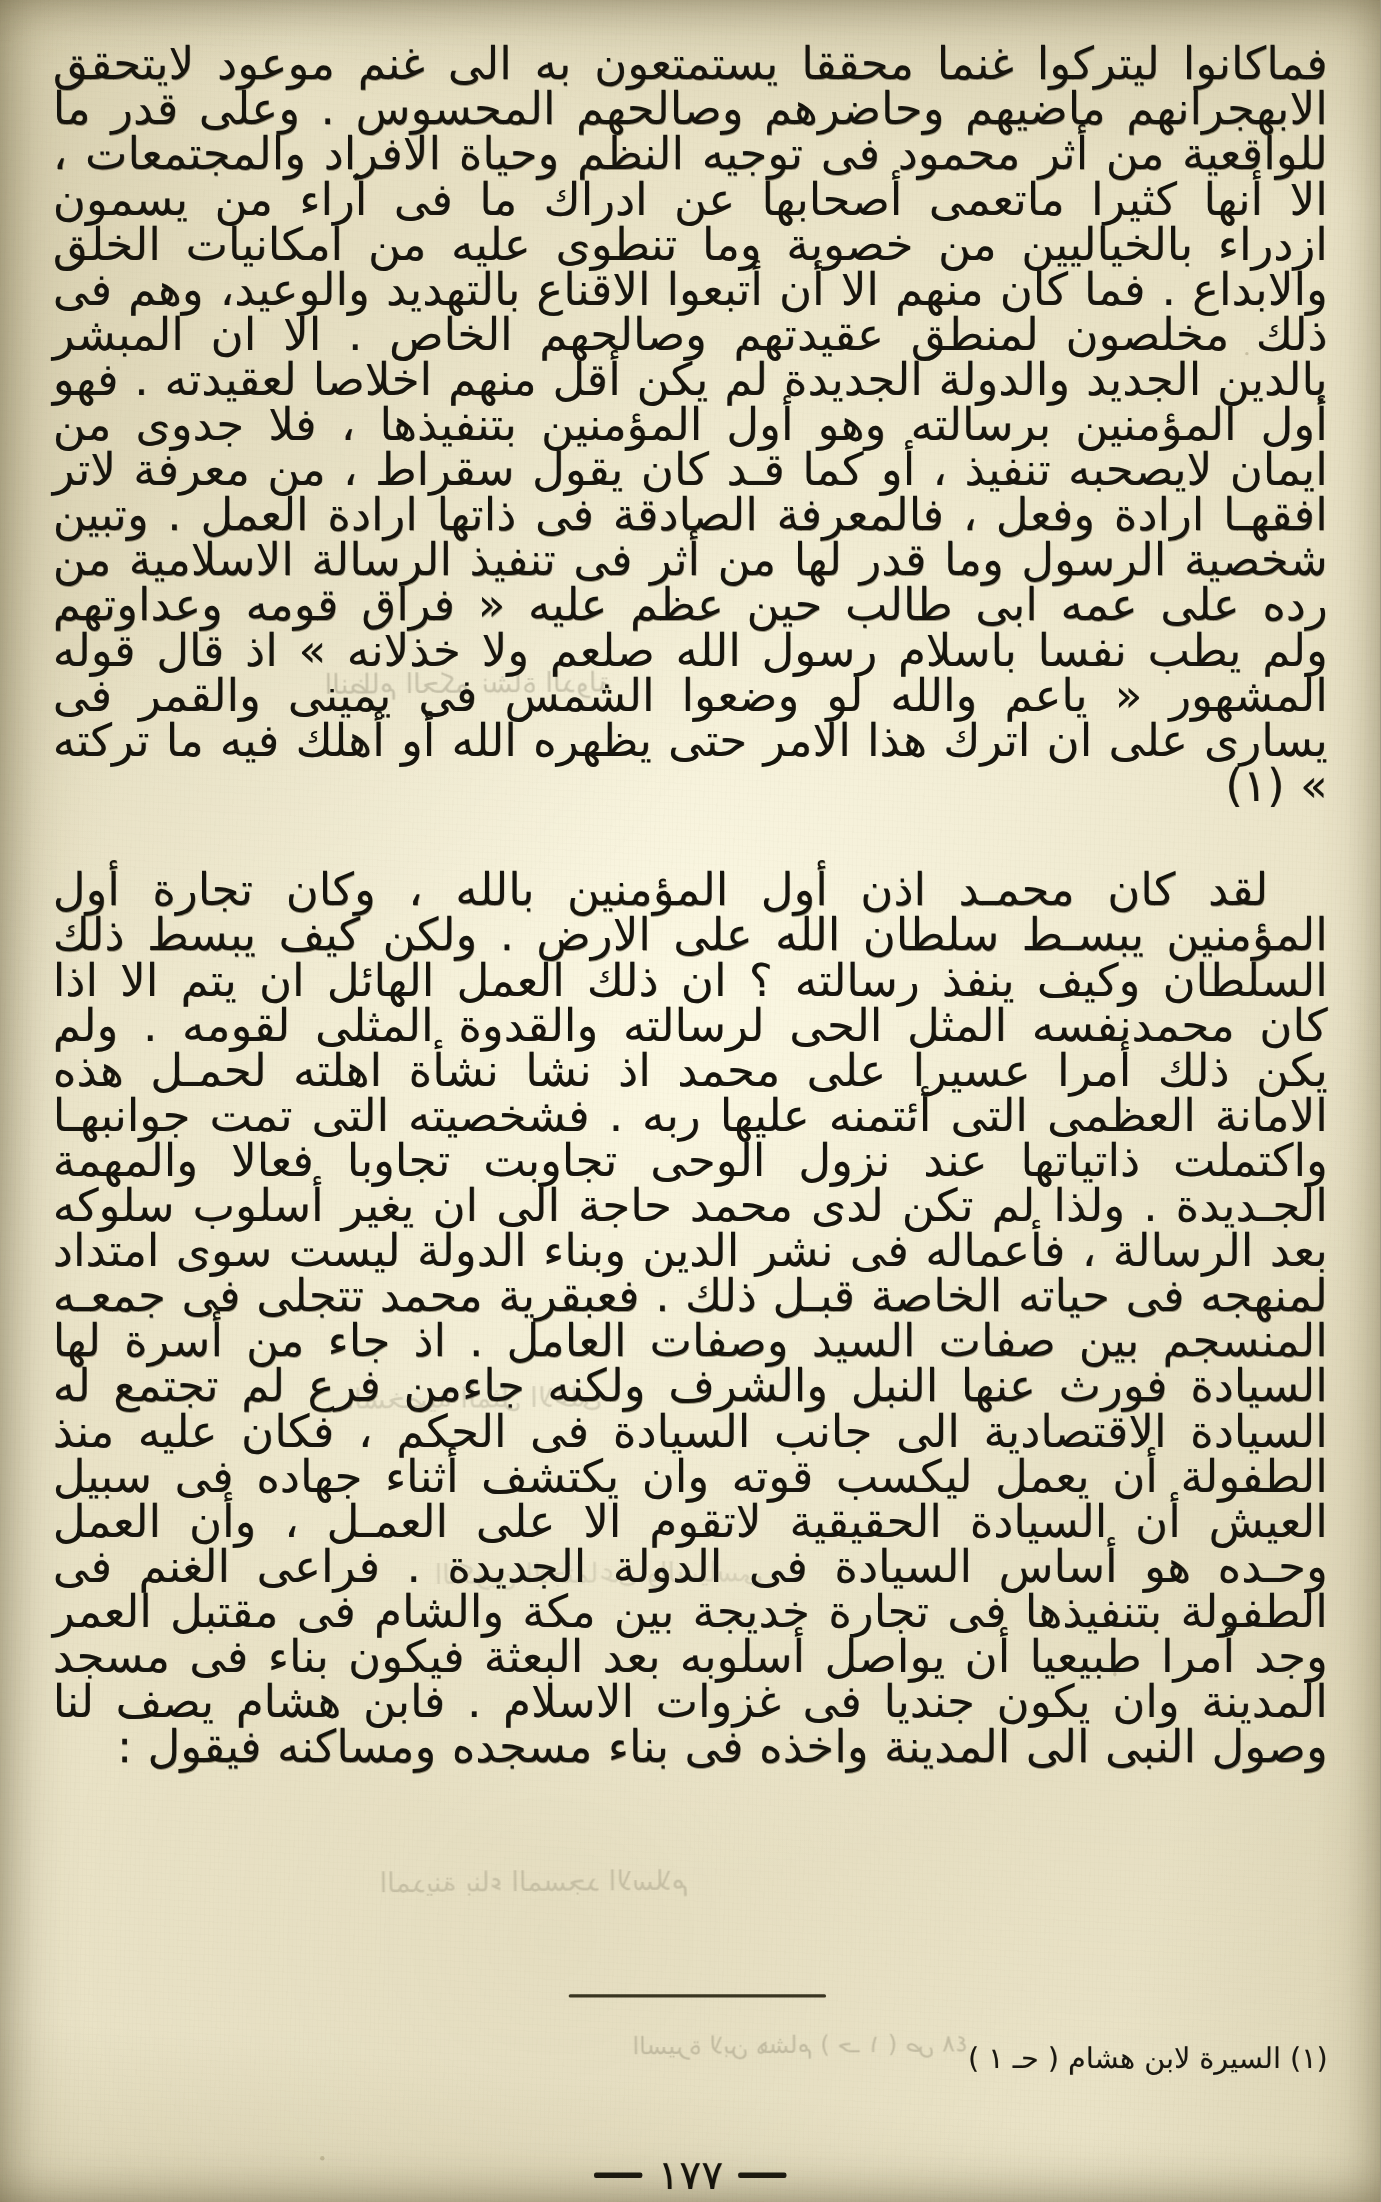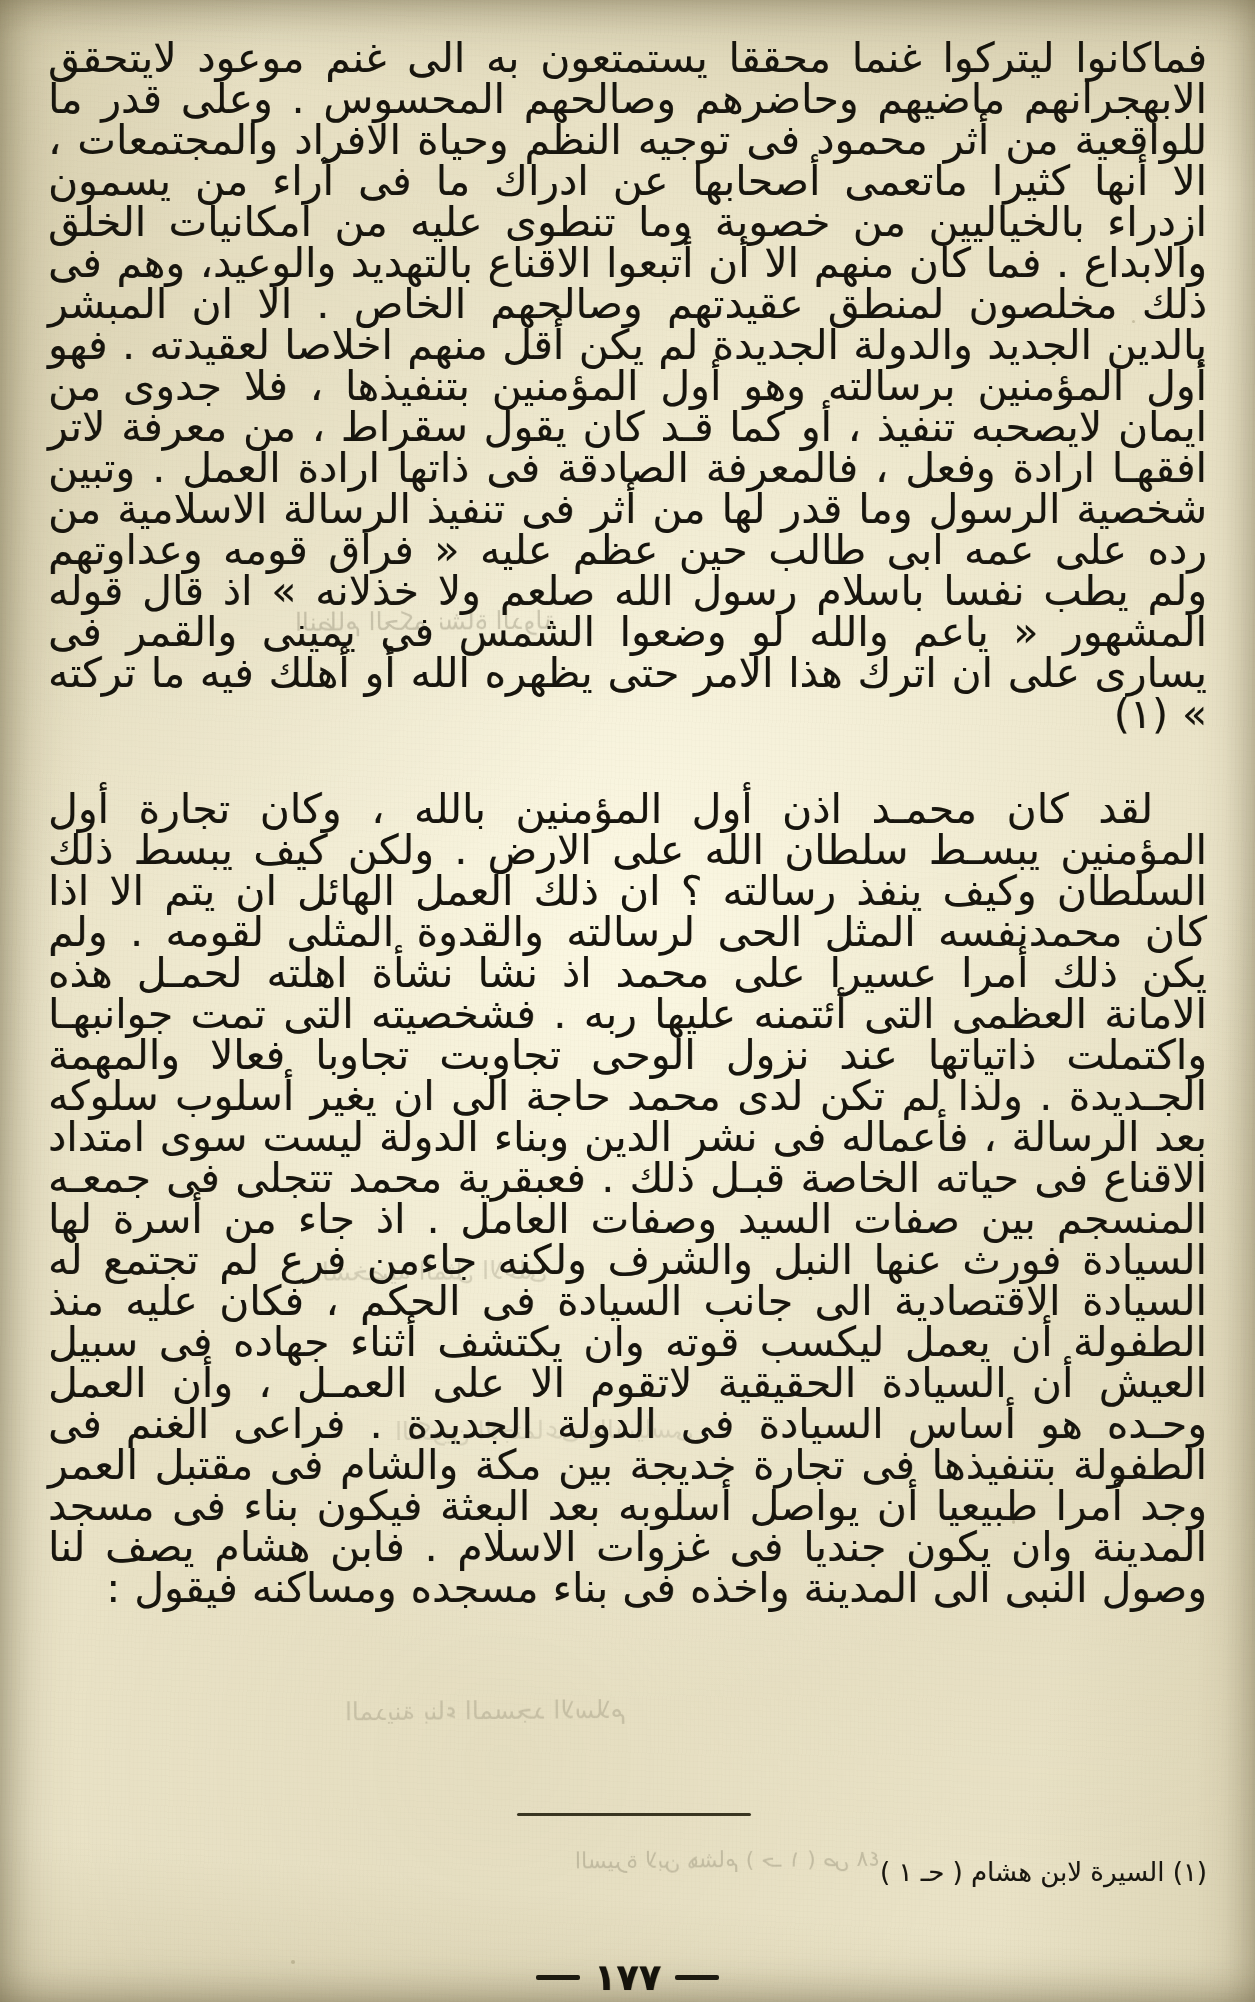--- a/index.html
+++ b/index.html
@@ -140,21 +140,21 @@
   .dash {
     display: block;
     width: 44px;
     height: 5px;
     background: #1d1a10;
     border-radius: 2px;
   }
 
   .pagenum {
     font-size: 37px;
-    font-weight: bold;
+    font-weight: normal;
     letter-spacing: 2px;
     color: #15130c;
     text-shadow: 0.5px 0.4px 0.7px rgba(60,52,28,0.5);
   }
 
   
   .speck {
     position: absolute;
     border-radius: 50%;
     background: #8a7f5c;
@@ -197,21 +197,21 @@
     <div class="gap-1"></div>
 
     <p class="para indent">
       <span>لقد كان محمـد اذن أول المؤمنين بالله ، وكان تجارة أول المؤمنين يبسـط</span>
       <span>سلطان الله على الارض . ولكن كيف يبسط ذلك السلطان وكيف ينفذ رسالته ؟</span>
       <span>ان ذلك العمل الهائل ان يتم الا اذا كان محمدنفسه المثل الحى لرسالته والقدوة</span>
       <span>المثلى لقومه . ولم يكن ذلك أمرا عسيرا على محمد اذ نشا نشأة اهلته لحمـل</span>
       <span>هذه الامانة العظمى التى أئتمنه عليها ربه . فشخصيته التى تمت جوانبهـا</span>
       <span>واكتملت ذاتياتها عند نزول الوحى تجاوبت تجاوبا فعالا والمهمة الجـديدة .</span>
       <span>ولذا لم تكن لدى محمد حاجة الى ان يغير أسلوب سلوكه بعد الرسالة ، فأعماله</span>
-      <span>فى نشر الدين وبناء الدولة ليست سوى امتداد الاقناع فى حياته الخاصة قبـل</span>
+      <span>فى نشر الدين وبناء الدولة ليست سوى امتداد لمنهجه فى حياته الخاصة قبـل</span>
       <span>ذلك . فعبقرية محمد تتجلى فى جمعـه المنسجم بين صفات السيد وصفات</span>
       <span>العامل . اذ جاء من أسرة لها السيادة فورث عنها النبل والشرف ولكنه جاءمن</span>
       <span>فرع لم تجتمع له السيادة الاقتصادية الى جانب السيادة فى الحكم ، فكان عليه</span>
       <span>منذ الطفولة أن يعمل ليكسب قوته وان يكتشف أثناء جهاده فى سبيل العيش</span>
       <span>أن السيادة الحقيقية لاتقوم الا على العمـل ، وأن العمل وحـده هو أساس</span>
       <span>السيادة فى الدولة الجديدة . فراعى الغنم فى الطفولة بتنفيذها فى تجارة خديجة</span>
       <span>بين مكة والشام فى مقتبل العمر وجد أمرا طبيعيا أن يواصل أسلوبه بعد البعثة</span>
       <span>فيكون بناء فى مسجد المدينة وان يكون جنديا فى غزوات الاسلام . فابن هشام</span>
       <span>يصف لنا وصول النبى الى المدينة واخذه فى بناء مسجده ومساكنه فيقول :</span>
     </p>

